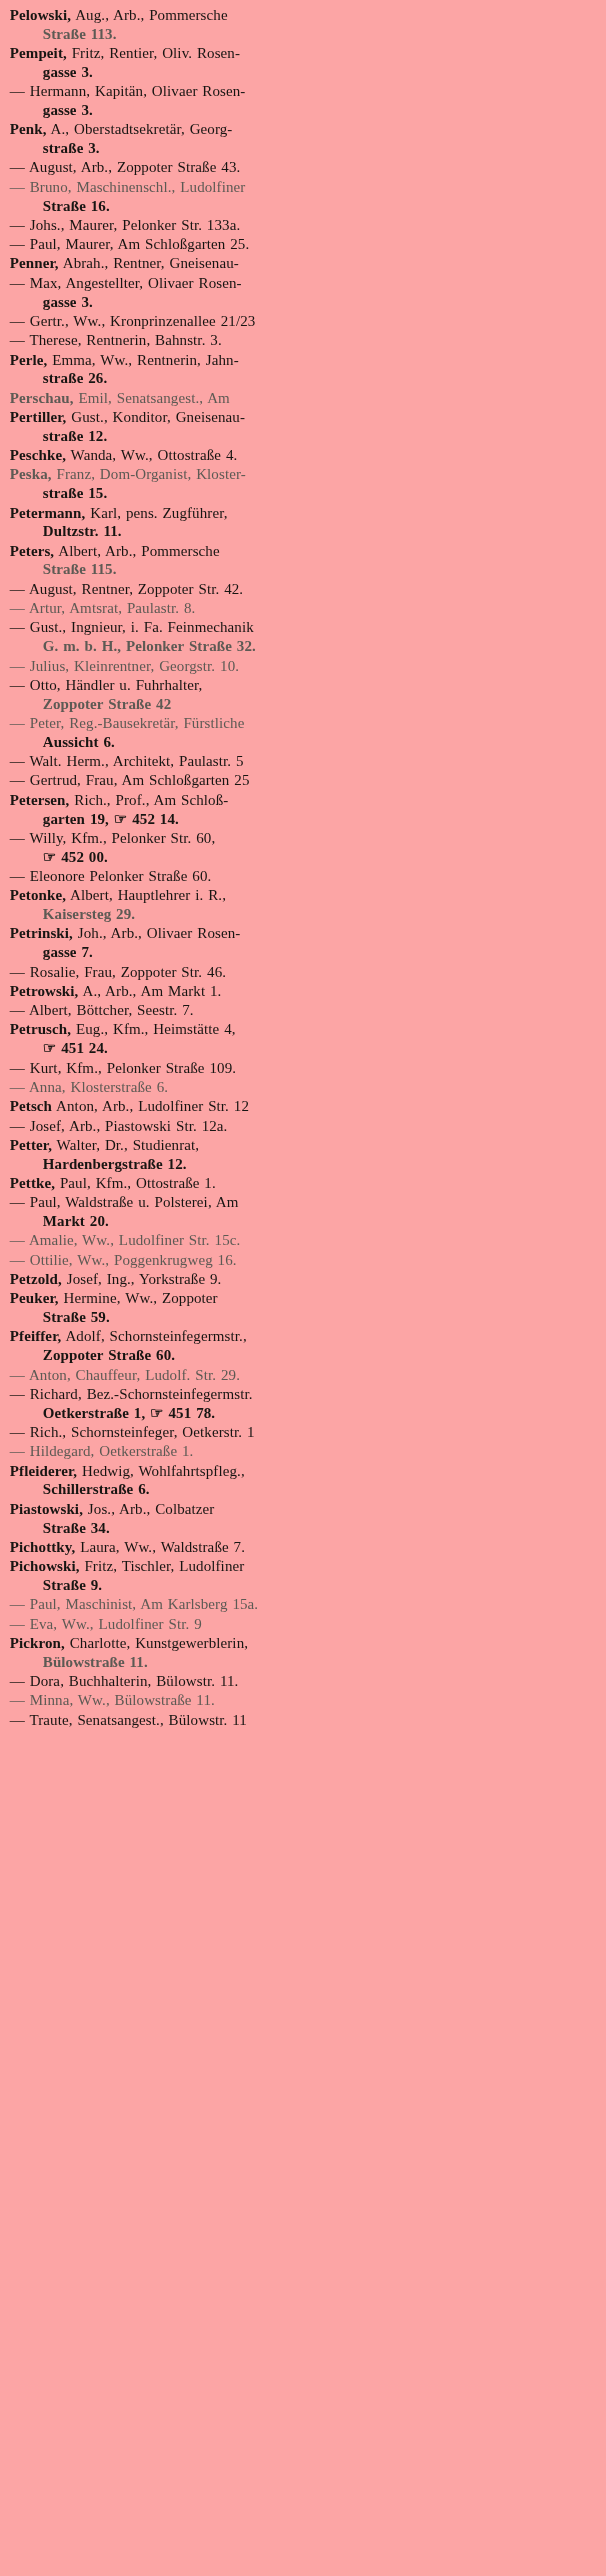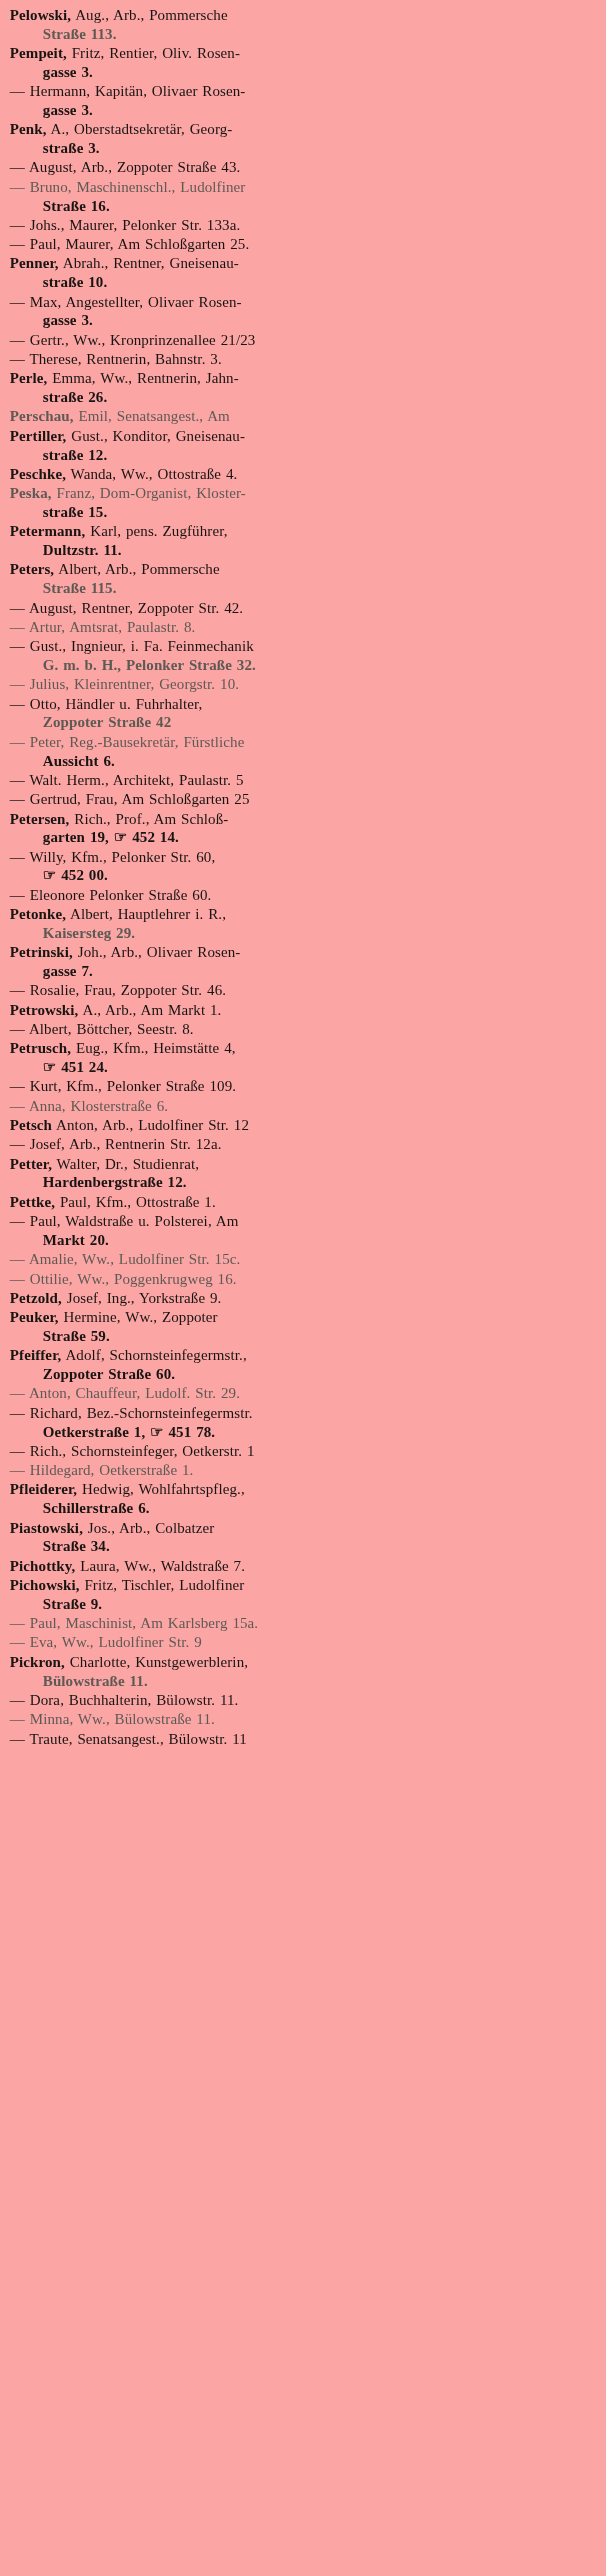--- a/index.html
+++ b/index.html
@@ -42,21 +42,21 @@
 
 <div id="page">
     <div class="entry"><span><b class="b">Pelowski,</b><span> Aug.,  Arb.,  Pommersche</span></span><span class="cont faded">Straße 113.</span></div>
     <div class="entry"><span><b class="b">Pempeit,</b><span> Fritz, Rentier, Oliv. Rosen-</span></span><span class="cont">gasse 3.</span></div>
     <div class="entry"><span>— Hermann, Kapitän, Olivaer Rosen-</span><span class="cont">gasse 3.</span></div>
     <div class="entry"><span><b class="b">Penk,</b><span>  A.,  Oberstadtsekretär,  Georg-</span></span><span class="cont">straße 3.</span></div>
     <div class="entry"><span>— August,  Arb., Zoppoter Straße 43.</span></div>
     <div class="entry"><span class="faded">— Bruno,  Maschinenschl.,  Ludolfiner</span><span class="cont">Straße 16.</span></div>
     <div class="entry"><span>— Johs., Maurer, Pelonker Str. 133a.</span></div>
     <div class="entry"><span>— Paul, Maurer, Am Schloßgarten 25.</span></div>
-    <div class="entry"><span><b class="b">Penner,</b><span>  Abrah.,  Rentner,  Gneisenau-</span></span><span class="cont">straße 10.</span></div>
+    <div class="entry"><span><b class="b">Penner,</b><span>  Abrah.,  Rentner,  Gneisenau-</span></span></div>
     <div class="entry"><span>— Max,  Angestellter,  Olivaer Rosen-</span><span class="cont">gasse 3.</span></div>
     <div class="entry"><span>— Gertr., Ww., Kronprinzenallee 21/23</span></div>
     <div class="entry"><span>— Therese, Rentnerin, Bahnstr. 3.</span></div>
     <div class="entry"><span><b class="b">Perle,</b><span> Emma, Ww., Rentnerin, Jahn-</span></span><span class="cont">straße 26.</span></div>
     <div class="entry"><span class="faded"><b class="b">Perschau,</b><span>  Emil,  Senatsangest.,  Am</span></span></div>
     <div class="entry"><span><b class="b">Pertiller,</b><span> Gust., Konditor, Gneisenau-</span></span><span class="cont">straße 12.</span></div>
     <div class="entry"><span><b class="b">Peschke,</b><span> Wanda, Ww., Ottostraße 4.</span></span></div>
     <div class="entry"><span class="faded"><b class="b">Peska,</b><span> Franz, Dom-Organist, Kloster-</span></span><span class="cont">straße 15.</span></div>
     <div class="entry"><span><b class="b">Petermann,</b><span>  Karl,  pens.  Zugführer,</span></span><span class="cont">Dultzstr. 11.</span></div>
     <div class="entry"><span><b class="b">Peters,</b><span>  Albert,  Arb.,   Pommersche</span></span><span class="cont faded">Straße 115.</span></div>
@@ -68,26 +68,26 @@
     <div class="entry"><span class="faded">— Peter, Reg.-Bausekretär, Fürstliche</span><span class="cont">Aussicht 6.</span></div>
     <div class="entry"><span>— Walt. Herm., Architekt, Paulastr. 5</span></div>
     <div class="entry"><span>— Gertrud, Frau, Am Schloßgarten 25</span></div>
     <div class="entry"><span><b class="b">Petersen,</b><span>  Rich.,  Prof.,  Am Schloß-</span></span><span class="cont">garten 19,  ☞ 452 14.</span></div>
     <div class="entry"><span>— Willy,   Kfm.,   Pelonker  Str.  60,</span><span class="cont">☞ 452 00.</span></div>
     <div class="entry"><span>— Eleonore Pelonker Straße 60.</span></div>
     <div class="entry"><span><b class="b">Petonke,</b><span>  Albert,   Hauptlehrer i. R.,</span></span><span class="cont faded">Kaisersteg 29.</span></div>
     <div class="entry"><span><b class="b">Petrinski,</b><span> Joh., Arb., Olivaer Rosen-</span></span><span class="cont">gasse 7.</span></div>
     <div class="entry"><span>— Rosalie, Frau, Zoppoter Str. 46.</span></div>
     <div class="entry"><span><b class="b">Petrowski,</b><span> A., Arb., Am Markt 1.</span></span></div>
-    <div class="entry"><span>— Albert, Böttcher, Seestr. 8.</span></div>
+    <div class="entry"><span>— Albert, Böttcher, Seestr. 7.</span></div>
     <div class="entry"><span><b class="b">Petrusch,</b><span>  Eug.,  Kfm.,  Heimstätte 4,</span></span><span class="cont">☞ 451 24.</span></div>
     <div class="entry"><span>— Kurt, Kfm., Pelonker Straße 109.</span></div>
     <div class="entry"><span class="faded">— Anna, Klosterstraße 6.</span></div>
     <div class="entry"><span><b class="b">Petsch</b><span> Anton, Arb., Ludolfiner Str. 12</span></span></div>
-    <div class="entry"><span>— Josef, Arb., Rentnerin Str. 12a.</span></div>
+    <div class="entry"><span>— Josef, Arb., Piastowski Str. 12a.</span></div>
     <div class="entry"><span><b class="b">Petter,</b><span>  Walter,   Dr.,   Studienrat,</span></span><span class="cont">Hardenbergstraße 12.</span></div>
     <div class="entry"><span><b class="b">Pettke,</b><span> Paul, Kfm., Ottostraße 1.</span></span></div>
     <div class="entry"><span>— Paul, Waldstraße u. Polsterei, Am</span><span class="cont">Markt 20.</span></div>
     <div class="entry"><span class="faded">— Amalie, Ww., Ludolfiner Str. 15c.</span></div>
     <div class="entry"><span class="faded">— Ottilie, Ww., Poggenkrugweg 16.</span></div>
     <div class="entry"><span><b class="b">Petzold,</b><span> Josef, Ing., Yorkstraße 9.</span></span></div>
     <div class="entry"><span><b class="b">Peuker,</b><span>  Hermine,   Ww.,   Zoppoter</span></span><span class="cont">Straße 59.</span></div>
     <div class="entry"><span><b class="b">Pfeiffer,</b><span> Adolf, Schornsteinfegermstr.,</span></span><span class="cont">Zoppoter Straße 60.</span></div>
     <div class="entry"><span class="faded">— Anton, Chauffeur, Ludolf. Str. 29.</span></div>
     <div class="entry"><span>— Richard, Bez.-Schornsteinfegermstr.</span><span class="cont">Oetkerstraße 1,  ☞ 451 78.</span></div>

